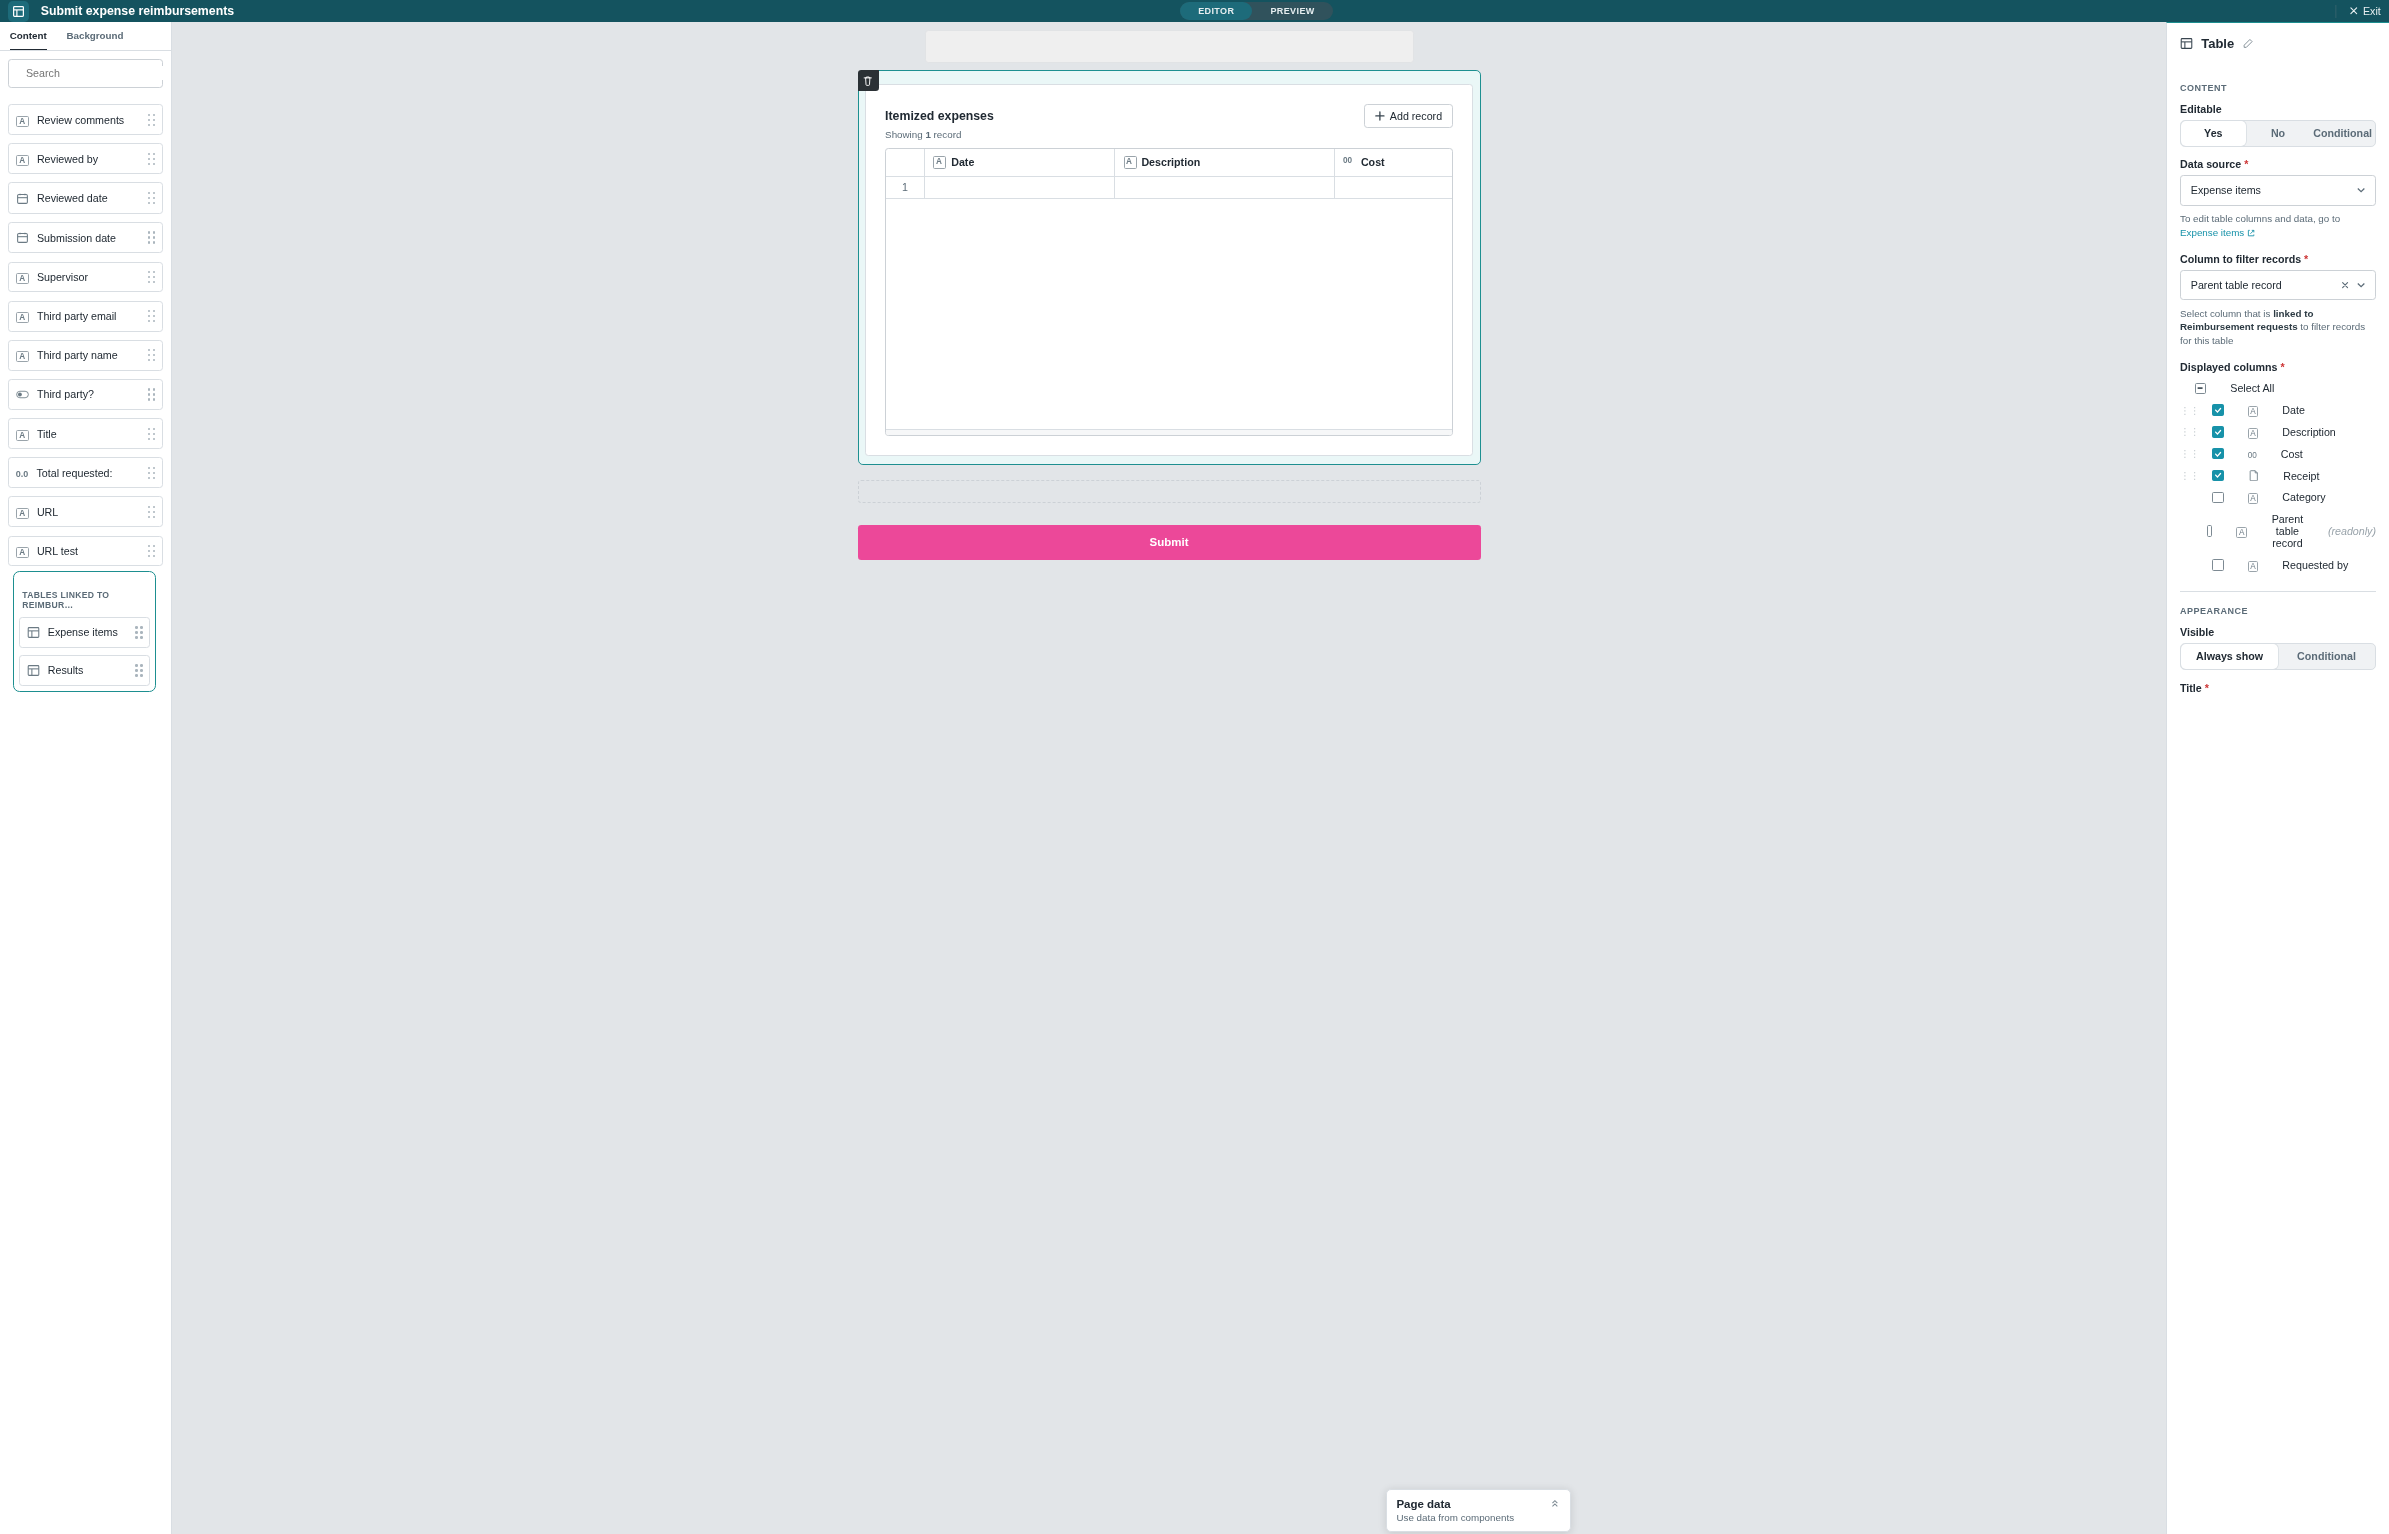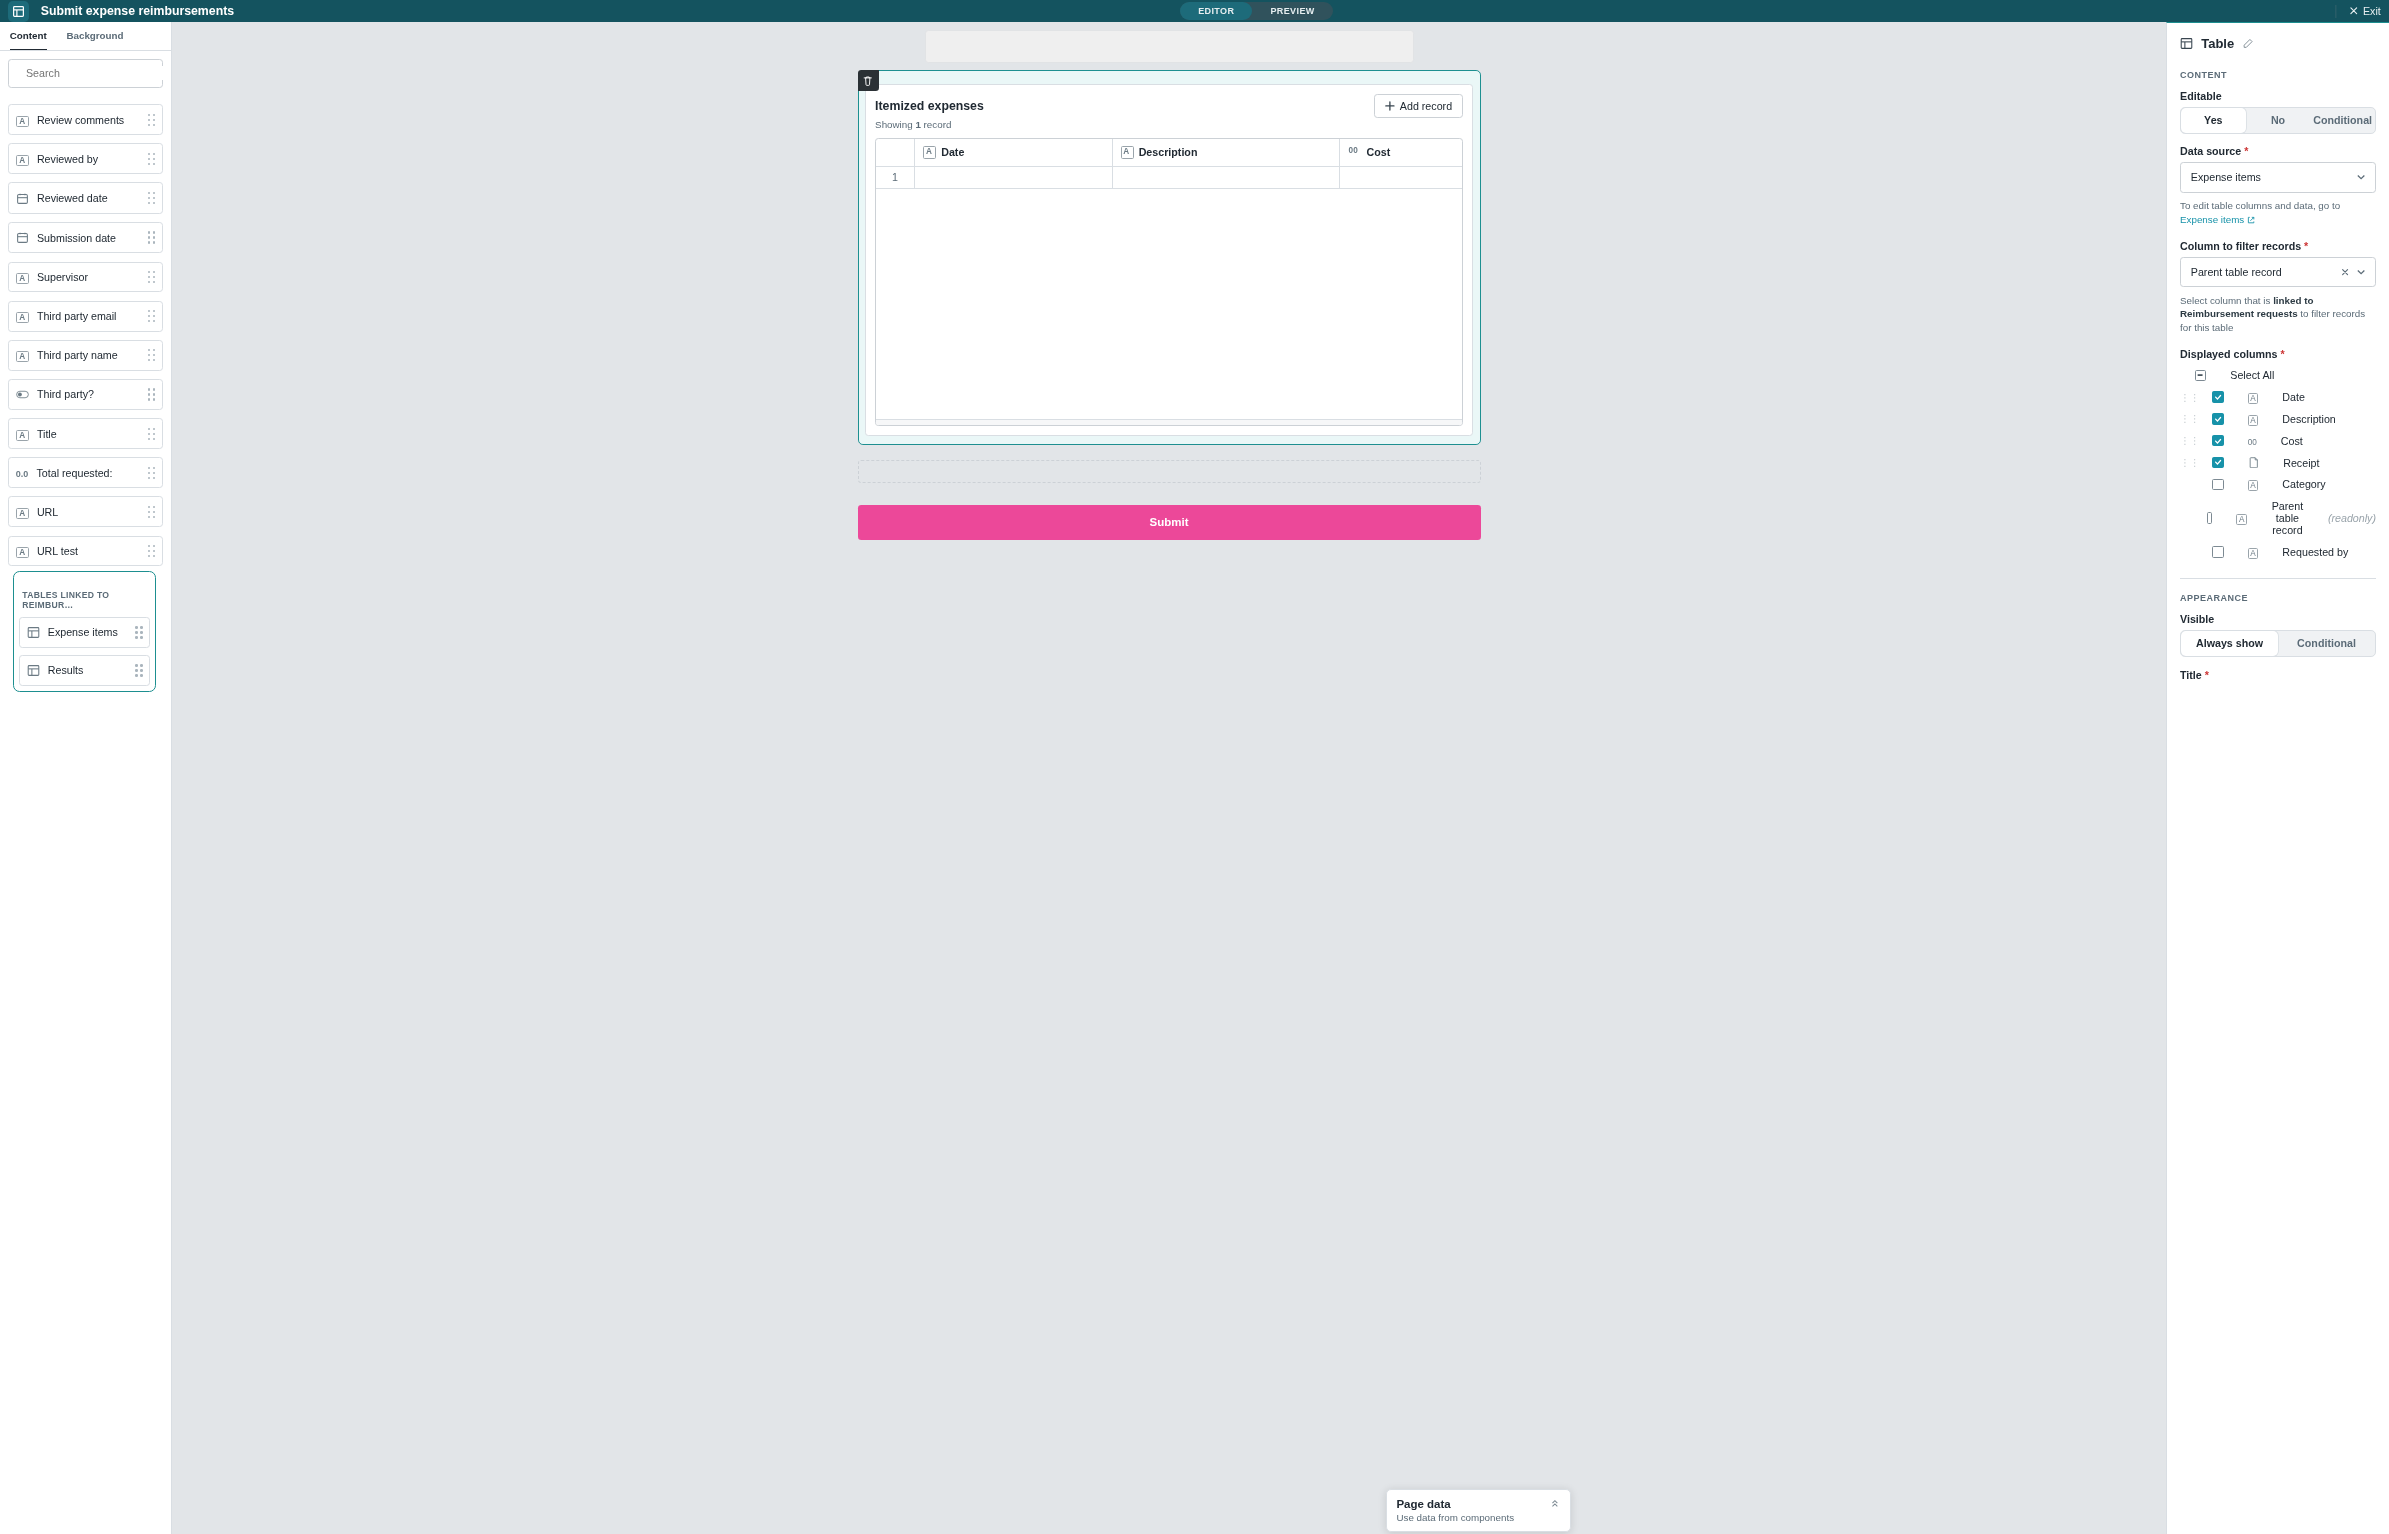--- a/index.html
+++ b/index.html
@@ -49,21 +49,21 @@
   .tiny-dot{width:2.5px;height:2.5px;background:#aab5bd;border-radius:50%;}
   .section-label{font-size:8.6px;font-weight:700;letter-spacing:0.3px;color:var(--text-muted);margin:13px 0 3.3px 3.3px;}
   .linked-block{border:1.6px solid var(--green-sel);border-radius:6.6px;padding:4.9px;margin:4.9px 6.6px 9.8px 4.9px;}
 
   
   .center{flex:1;overflow:auto;background:#e2e5e8;position:relative;display:flex;justify-content:center;}
   .canvas-outer{width:623px;padding:8.2px 0 33px;}
   .card-ghost{height:33px;background:#efefef;border:0.8px solid #e1e3e5;border-radius:3.3px;margin:0 67px 6.6px;}
   .sel-frame{border:1.6px solid var(--green-sel);border-radius:4.9px;background:var(--sel-bg);padding:13px 6.6px 8.2px;position:relative;}
   .trash-btn{position:absolute;top:-0.8px;left:-0.8px;width:21px;height:21px;background:#2b3135;border-radius:3.3px 0 3.3px 0;display:flex;align-items:center;justify-content:center;}
-  .inner-card{background:#fff;border:0.8px solid var(--border);border-radius:3.3px;padding:9px;}
+  .inner-card{background:#fff;border:0.8px solid var(--border);border-radius:3.3px;padding:19px;}
   .tbl-head{display:flex;align-items:center;justify-content:space-between;margin-bottom:1.6px;}
   .tbl-title{font-weight:700;font-size:12.3px;}
   .add-rec{border:0.8px solid var(--border-strong);background:#fff;border-radius:3.3px;padding:4.9px 9.8px;display:flex;align-items:center;gap:4.9px;font-size:10.7px;cursor:pointer;}
   .showing{font-size:9.8px;color:var(--text-muted);margin-bottom:8.2px;}
   .grid-tbl{border:0.8px solid var(--border-strong);border-radius:3.3px;overflow:hidden;}
   .grid-row{display:grid;grid-template-columns:39px 1.3fr 1.5fr 0.8fr;border-bottom:0.8px solid var(--border);}
   .grid-row>div{padding:6.6px 8.2px;border-right:0.8px solid var(--border);display:flex;align-items:center;gap:4.9px;font-size:10.7px;color:var(--text-muted);}
   .grid-row>div:last-child{border-right:none;}
   .grid-header>div{font-weight:600;color:var(--text);}
   .grid-body{height:230px;background:#fff;}
@@ -78,21 +78,21 @@
   .hint{background:var(--hint-bg);color:var(--hint-fg);font-style:italic;font-weight:700;padding:18px 21px;border-radius:3.3px;font-size:12.3px;line-height:1.4;}
   .submit{margin-top:7px;background:#ec4899;color:#fff;width:100%;border:none;border-radius:3.3px;padding:11.5px;font-size:11.5px;font-weight:600;}
 
   
   .page-data-chip{position:fixed;bottom:2px;left:58%;width:185px;background:#fff;border:0.8px solid var(--border);border-radius:4.9px;padding:8.2px 9.8px;box-shadow:0 1.6px 8.2px rgba(0,0,0,.12);}
   .page-data-chip .pd-title{font-weight:700;font-size:11.5px;margin-bottom:1.6px;display:flex;justify-content:space-between;align-items:center;}
   .page-data-chip .pd-sub{font-size:9.8px;color:var(--text-muted);}
 
   
   .right{width:223px;background:var(--panel);border-left:0.8px solid var(--border);padding:13px 13px 19.7px;overflow-y:auto;border-top:1.6px solid var(--green-sel);}
-  .r-title{display:flex;align-items:center;gap:8.2px;font-size:13px;font-weight:700;margin-bottom:19px;}
+  .r-title{display:flex;align-items:center;gap:8.2px;font-size:13px;font-weight:700;margin-bottom:32px;}
   .r-sec{font-size:9px;font-weight:700;letter-spacing:0.5px;color:var(--text-muted);margin:4.9px 0 9.8px;}
   .r-label{font-size:10.7px;font-weight:600;margin-bottom:4.9px;}
   .r-label .req{color:#c33;font-weight:700;}
   .segmented{display:flex;border:0.8px solid var(--border);border-radius:4.9px;overflow:hidden;margin-bottom:11.5px;}
   .segmented>div{flex:1;text-align:center;padding:6.6px 0;font-size:10.7px;font-weight:700;color:var(--text-muted);cursor:pointer;}
   .segmented>.seg-active{background:#fff;color:var(--text);box-shadow:0 0 0 0.8px var(--border);border-radius:4.9px;}
   .segmented{background:#f0f2f4;}
   .r-select{border:0.8px solid var(--border-strong);border-radius:3.3px;padding:8.2px 9.8px;font-size:10.7px;display:flex;align-items:center;justify-content:space-between;margin-bottom:6.6px;}
   .r-help{font-size:9.8px;color:var(--text-muted);margin-bottom:13px;line-height:1.4;}
   .r-help a{color:var(--accent);text-decoration:none;}

